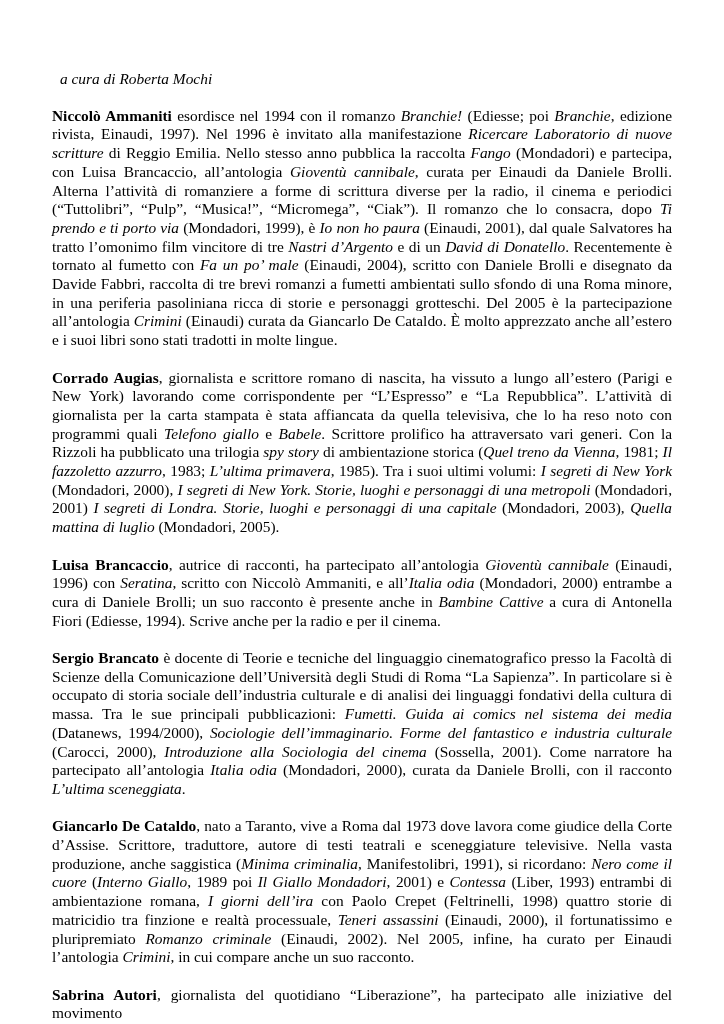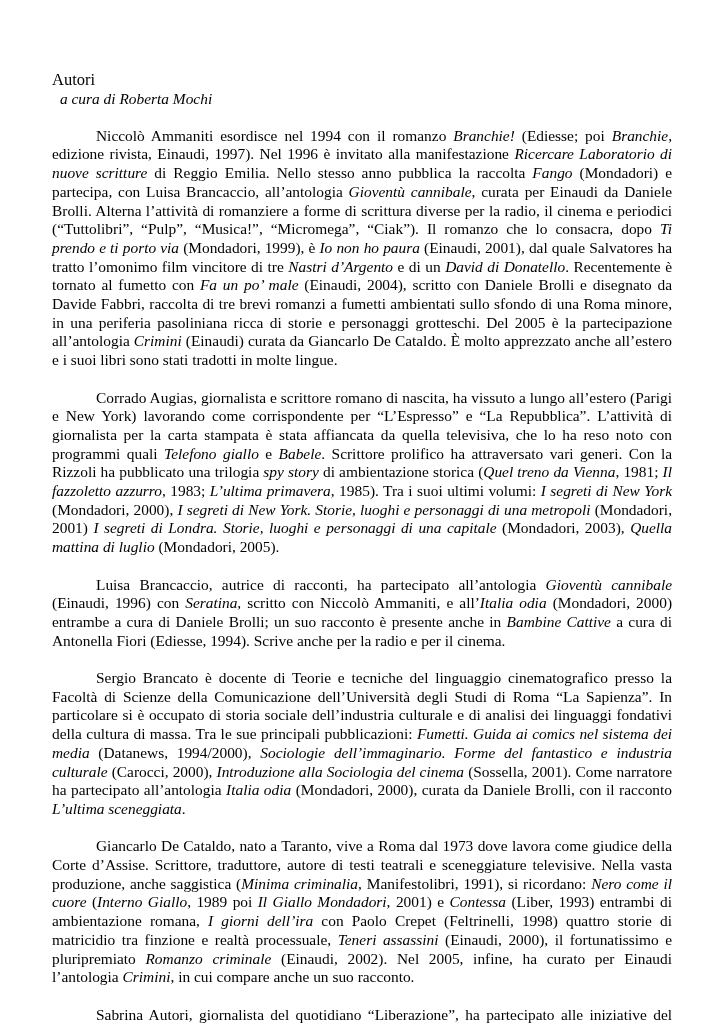--- a/index.html
+++ b/index.html
@@ -10,28 +10,27 @@
     top: 70px;
     width: 620px;
     font-family: "Liberation Serif", serif;
     font-size: 15.4px;
     line-height: 18.7px;
     color: #000000;
   }
   .title { font-size: 16.5px; margin: 0; line-height: 20px; font-weight: normal; }
   .subtitle { font-style: italic; margin: 0 0 18px 8px; }
   .bio { margin: 0 0 18.7px 0; text-align: justify; }
-  .bio b { font-weight: normal; margin-left: 44px; }
+  .bio b { font-weight: bold; }
   .bio i { font-style: italic; }
 </style>
 </head>
 <body>
 
 <div class="page">
-  <h1 class="title">Autori</h1>
   <p class="subtitle">a cura di Roberta Mochi</p>
   <div id="bios">
       <p class="bio"><b>Niccolò Ammaniti</b><span> esordisce nel 1994 con il romanzo </span><i>Branchie!</i><span> (Ediesse; poi </span><i>Branchie</i><span>, edizione rivista, Einaudi, 1997). Nel 1996 è invitato alla manifestazione </span><i>Ricercare Laboratorio di nuove scritture</i><span> di Reggio Emilia. Nello stesso anno pubblica la raccolta </span><i>Fango</i><span> (Mondadori) e partecipa, con Luisa Brancaccio, all’antologia </span><i>Gioventù cannibale</i><span>, curata per Einaudi da Daniele Brolli. Alterna l’attività di romanziere a forme di scrittura diverse per la radio, il cinema e periodici (“Tuttolibri”, “Pulp”, “Musica!”, “Micromega”, “Ciak”). Il romanzo che lo consacra, dopo </span><i>Ti prendo e ti porto via</i><span> (Mondadori, 1999), è </span><i>Io non ho paura</i><span> (Einaudi, 2001), dal quale Salvatores ha tratto l’omonimo film vincitore di tre </span><i>Nastri d’Argento</i><span> e di un </span><i>David di Donatello</i><span>. Recentemente è tornato al fumetto con </span><i>Fa un po’ male</i><span> (Einaudi, 2004), scritto con Daniele Brolli e disegnato da Davide Fabbri, raccolta di tre brevi romanzi a fumetti ambientati sullo sfondo di una Roma minore, in una periferia pasoliniana ricca di storie e personaggi grotteschi. Del 2005 è la partecipazione all’antologia </span><i>Crimini</i><span> (Einaudi) curata da Giancarlo De Cataldo. È molto apprezzato anche all’estero e i suoi libri sono stati tradotti in molte lingue.</span></p>
       <p class="bio"><b>Corrado Augias</b><span>, giornalista e scrittore romano di nascita, ha vissuto a lungo all’estero (Parigi e New York) lavorando come corrispondente per “L’Espresso” e “La Repubblica”. L’attività di giornalista per la carta stampata è stata affiancata da quella televisiva, che lo ha reso noto con programmi quali </span><i>Telefono giallo</i><span> e </span><i>Babele</i><span>. Scrittore prolifico ha attraversato vari generi. Con la Rizzoli ha pubblicato una trilogia </span><i>spy story</i><span> di ambientazione storica (</span><i>Quel treno da Vienna</i><span>, 1981; </span><i>Il fazzoletto azzurro</i><span>, 1983; </span><i>L’ultima primavera</i><span>, 1985). Tra i suoi ultimi volumi: </span><i>I segreti di New York</i><span> (Mondadori, 2000), </span><i>I segreti di New York. Storie, luoghi e personaggi di una metropoli</i><span> (Mondadori, 2001) </span><i>I segreti di Londra. Storie, luoghi e personaggi di una capitale</i><span> (Mondadori, 2003), </span><i>Quella mattina di luglio</i><span> (Mondadori, 2005).</span></p>
       <p class="bio"><b>Luisa Brancaccio</b><span>, autrice di racconti, ha partecipato all’antologia </span><i>Gioventù cannibale</i><span> (Einaudi, 1996) con </span><i>Seratina</i><span>, scritto con Niccolò Ammaniti, e all’</span><i>Italia odia</i><span> (Mondadori, 2000) entrambe a cura di Daniele Brolli; un suo racconto è presente anche in </span><i>Bambine Cattive</i><span> a cura di Antonella Fiori (Ediesse, 1994). Scrive anche per la radio e per il cinema.</span></p>
       <p class="bio"><b>Sergio Brancato</b><span> è docente di Teorie e tecniche del linguaggio cinematografico presso la Facoltà di Scienze della Comunicazione dell’Università degli Studi di Roma “La Sapienza”. In particolare si è occupato di storia sociale dell’industria culturale e di analisi dei linguaggi fondativi della cultura di massa. Tra le sue principali pubblicazioni: </span><i>Fumetti. Guida ai comics nel sistema dei media</i><span> (Datanews, 1994/2000), </span><i>Sociologie dell’immaginario. Forme del fantastico e industria culturale</i><span> (Carocci, 2000), </span><i>Introduzione alla Sociologia del cinema</i><span> (Sossella, 2001). Come narratore ha partecipato all’antologia </span><i>Italia odia</i><span> (Mondadori, 2000), curata da Daniele Brolli, con il racconto </span><i>L’ultima sceneggiata</i><span>.</span></p>
       <p class="bio"><b>Giancarlo De Cataldo</b><span>, nato a Taranto, vive a Roma dal 1973 dove lavora come giudice della Corte d’Assise. Scrittore, traduttore, autore di testi teatrali e sceneggiature televisive. Nella vasta produzione, anche saggistica (</span><i>Minima criminalia</i><span>, Manifestolibri, 1991), si ricordano: </span><i>Nero come il cuore</i><span> (</span><i>Interno Giallo</i><span>, 1989 poi </span><i>Il Giallo Mondadori</i><span>, 2001) e </span><i>Contessa</i><span> (Liber, 1993) entrambi di ambientazione romana, </span><i>I giorni dell’ira</i><span> con Paolo Crepet (Feltrinelli, 1998) quattro storie di matricidio tra finzione e realtà processuale, </span><i>Teneri assassini</i><span> (Einaudi, 2000), il fortunatissimo e pluripremiato </span><i>Romanzo criminale</i><span> (Einaudi, 2002). Nel 2005, infine, ha curato per Einaudi l’antologia </span><i>Crimini</i><span>, in cui compare anche un suo racconto.</span></p>
       <p class="bio"><b>Sabrina Autori</b><span>, giornalista del quotidiano “Liberazione”, ha partecipato alle iniziative del movimento </span></p>
     </div>
 </div>

